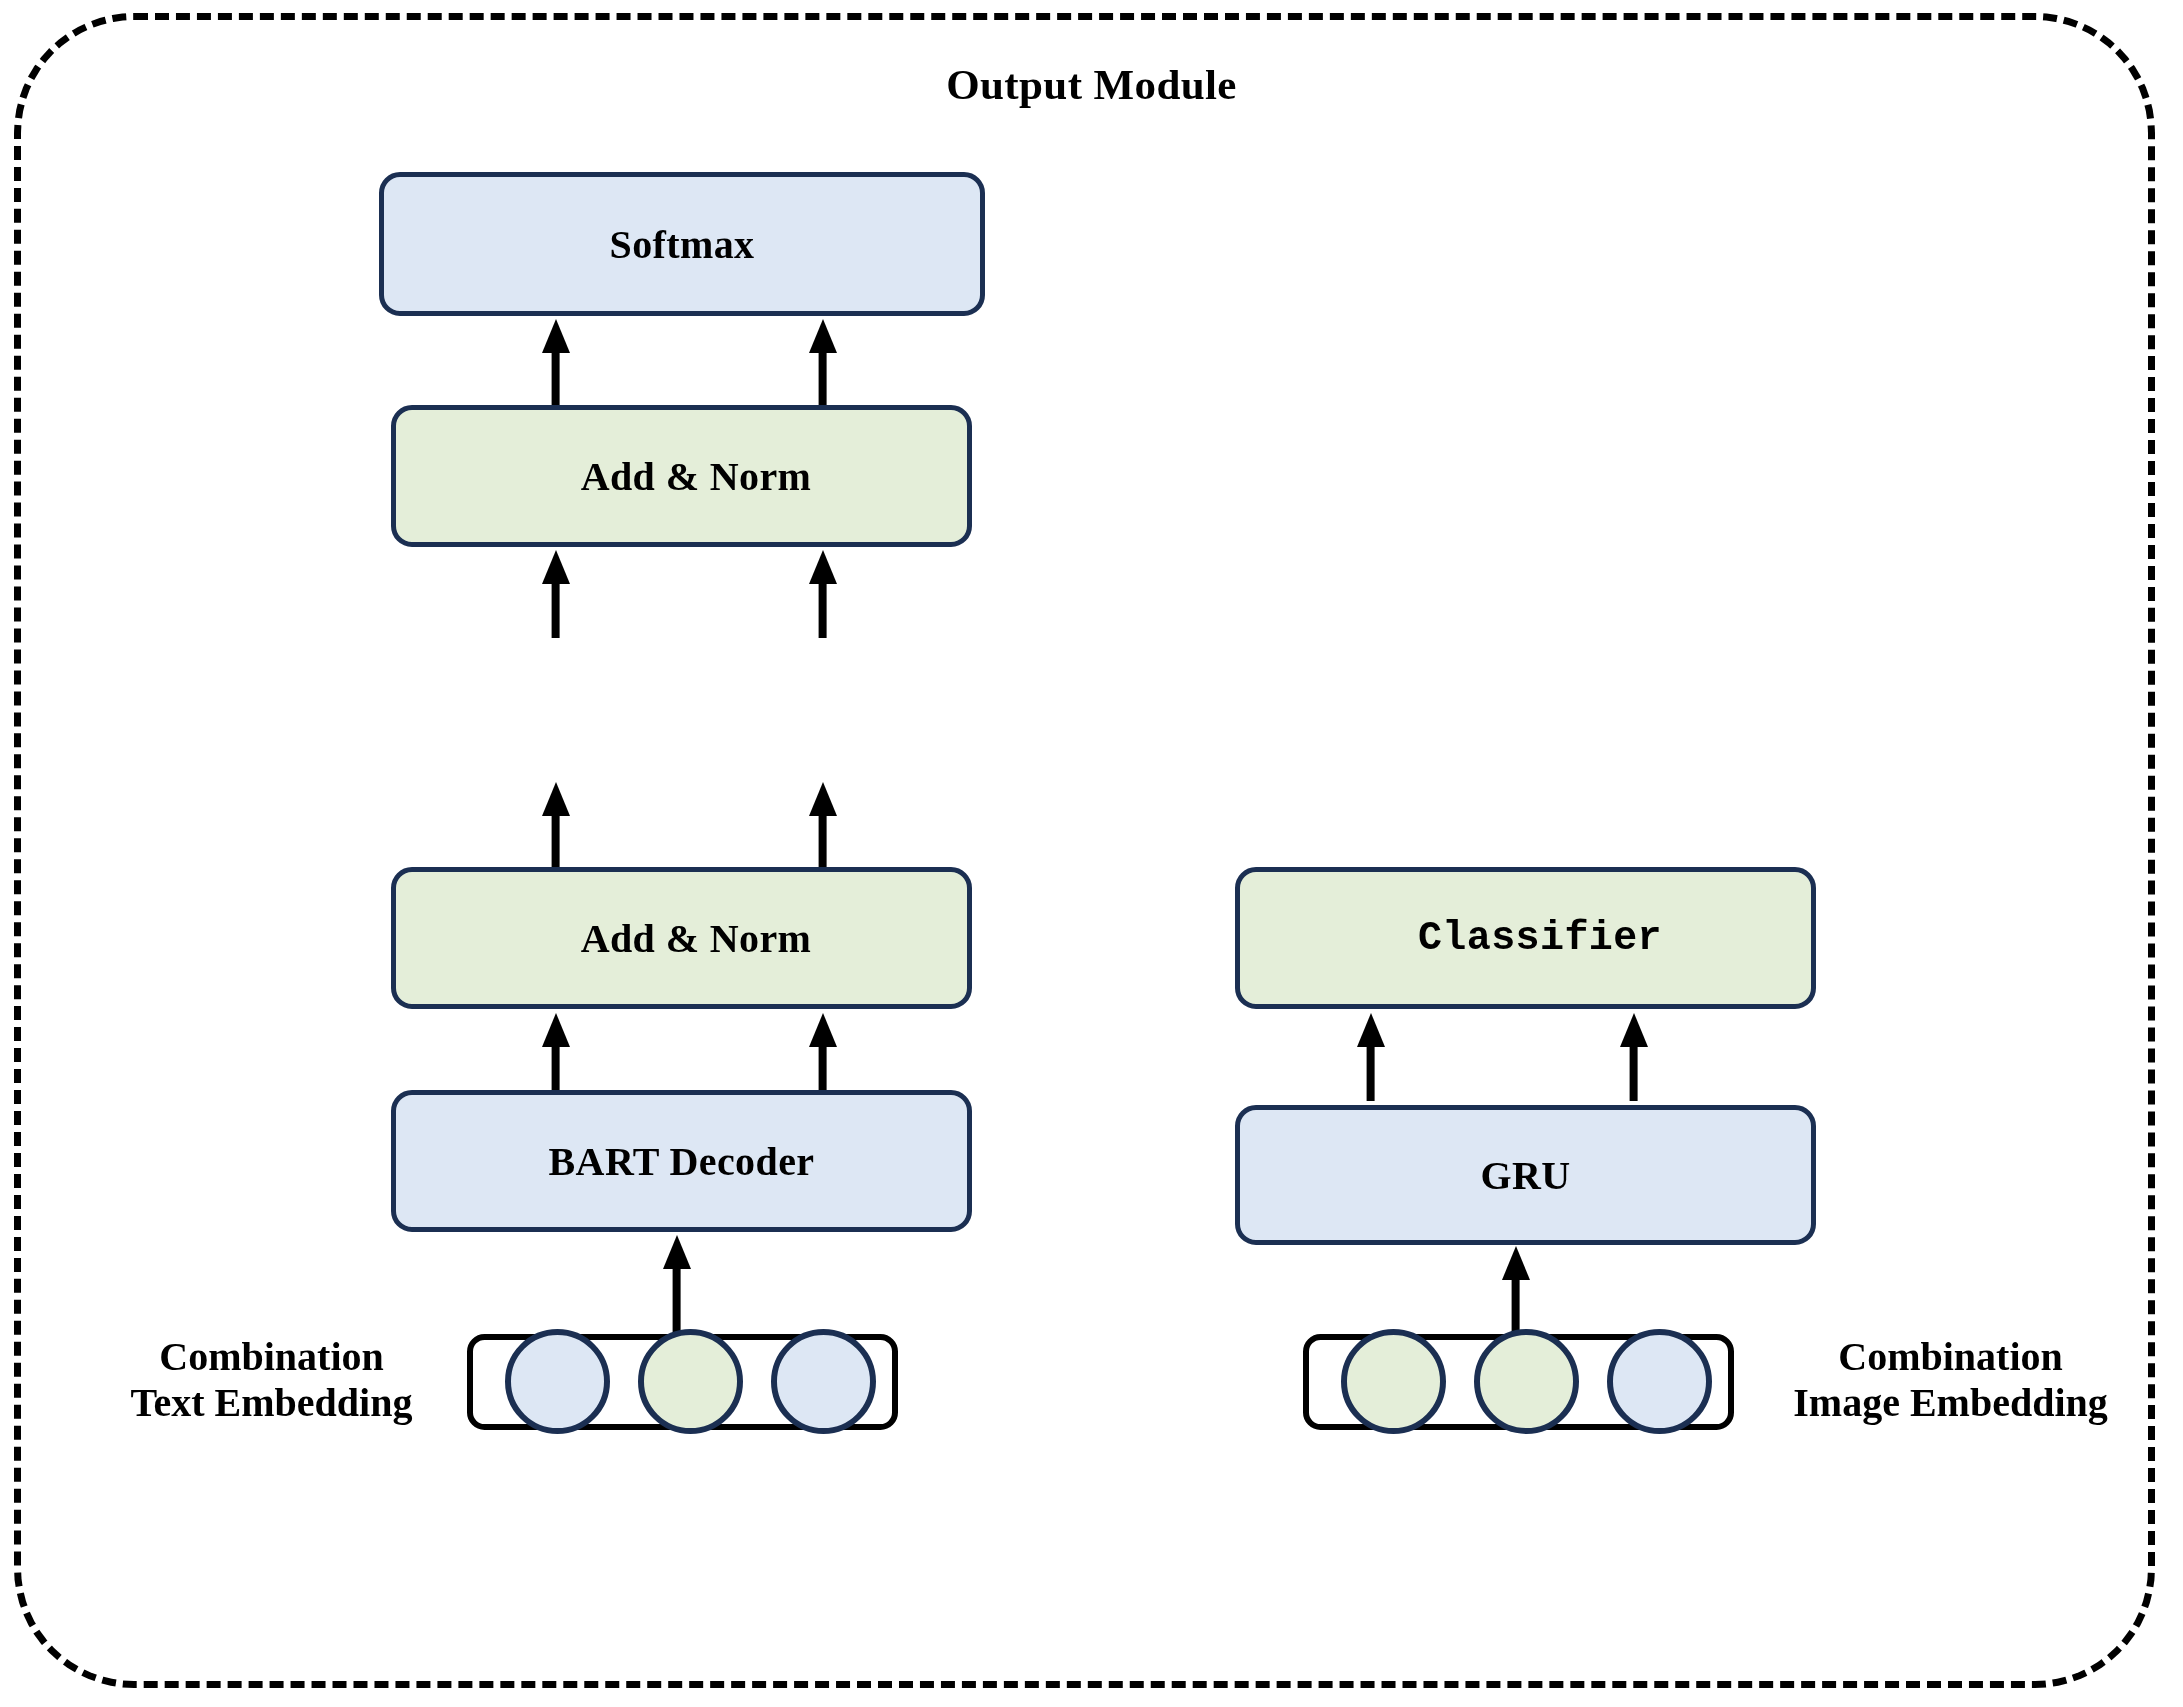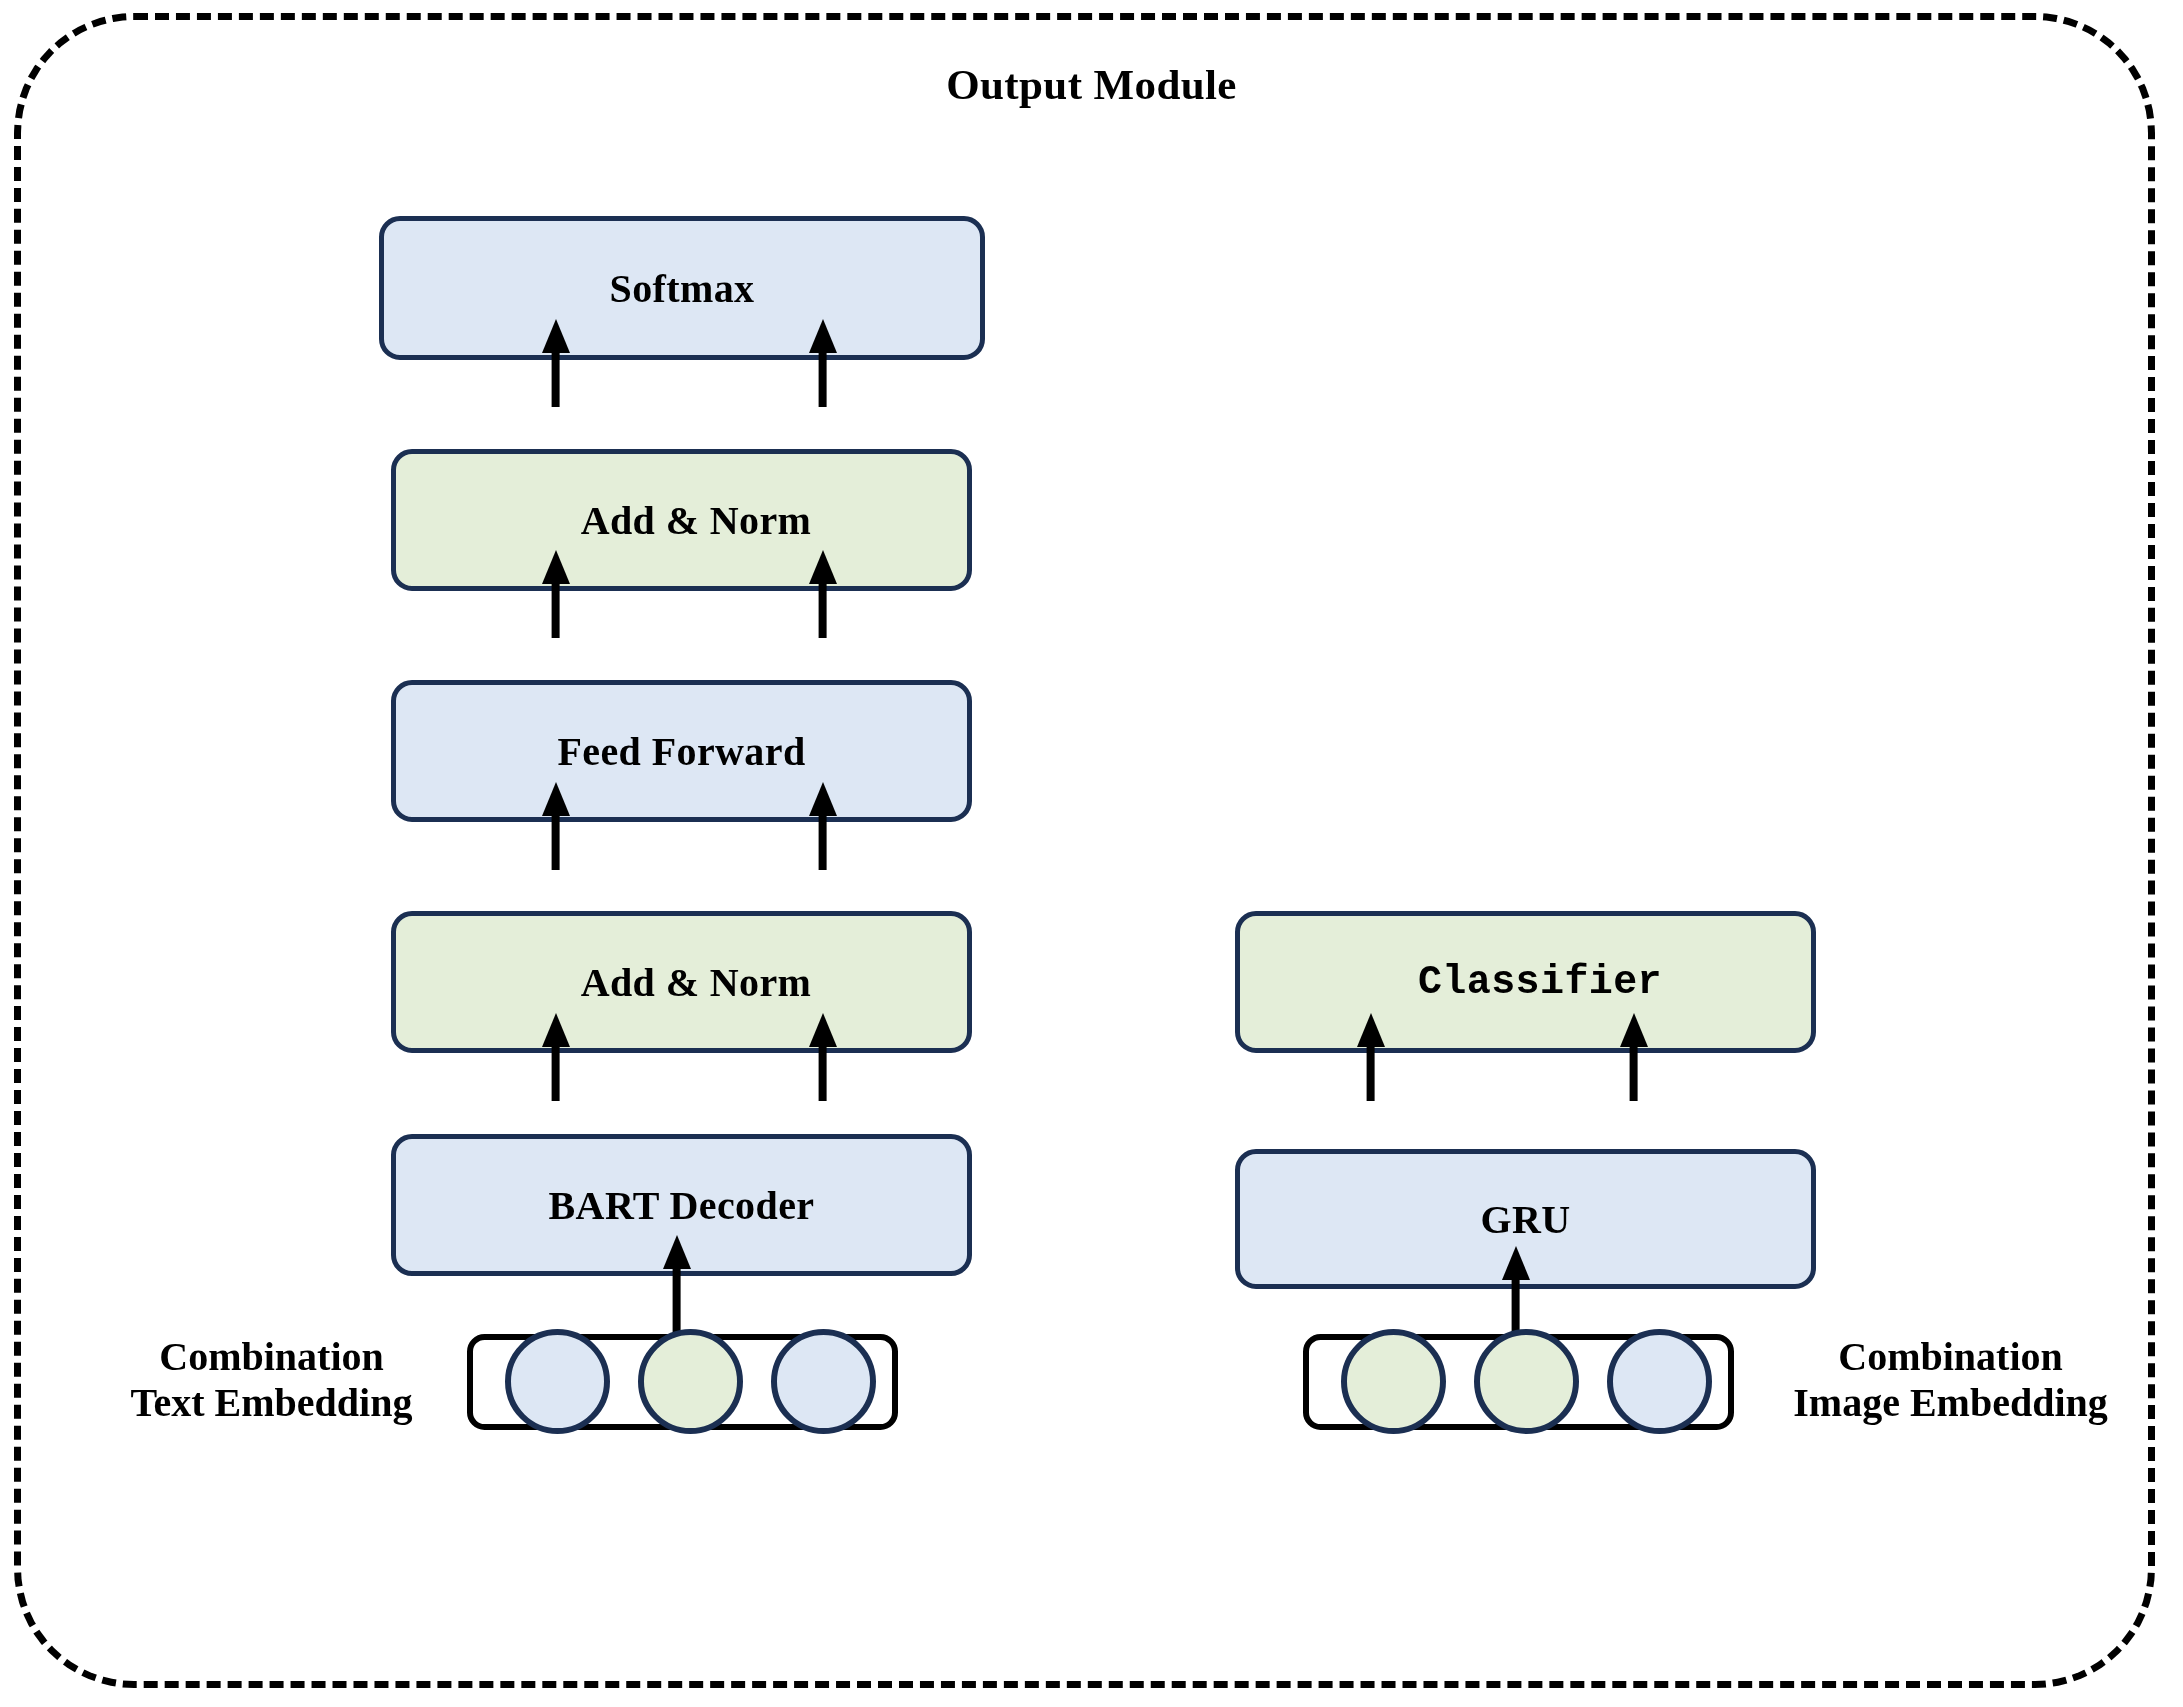--- a/index.html
+++ b/index.html
@@ -49,21 +49,20 @@
     box-sizing: border-box;
     border: 5.6px solid #1b2f52;
     border-radius: 21px;
     display: flex;
     align-items: center;
     justify-content: center;
     color: #000000;
     font-weight: bold;
     font-size: 40px;
     letter-spacing: 0.4px;
-    margin-top: 44px;
   }
   .node.fill-blue  { background: #dde7f4; }
   .node.fill-green { background: #e4eed9; padding-left: 29px; }
 
   
   .arrow {
     position: absolute;
   }
   .arrow .stem {
     position: absolute;
@@ -144,23 +143,20 @@
 
   <div class="arrow" style="left:541px; top:550px; width:29px; height:88px;">
     <div class="head"></div>
     <div class="stem" style="height:65px;"></div>
   </div>
   <div class="arrow" style="left:808px; top:550px; width:29px; height:88px;">
     <div class="head"></div>
     <div class="stem" style="height:65px;"></div>
   </div>
 
-  <div class="node fill-blue" style="left:391px; top:636px; width:581px; height:142px;">
-    <span>Feed  Forward</span>
-  </div>
 
   <div class="arrow" style="left:541px; top:782px; width:29px; height:88px;">
     <div class="head"></div>
     <div class="stem" style="height:65px;"></div>
   </div>
   <div class="arrow" style="left:808px; top:782px; width:29px; height:88px;">
     <div class="head"></div>
     <div class="stem" style="height:65px;"></div>
   </div>
 

